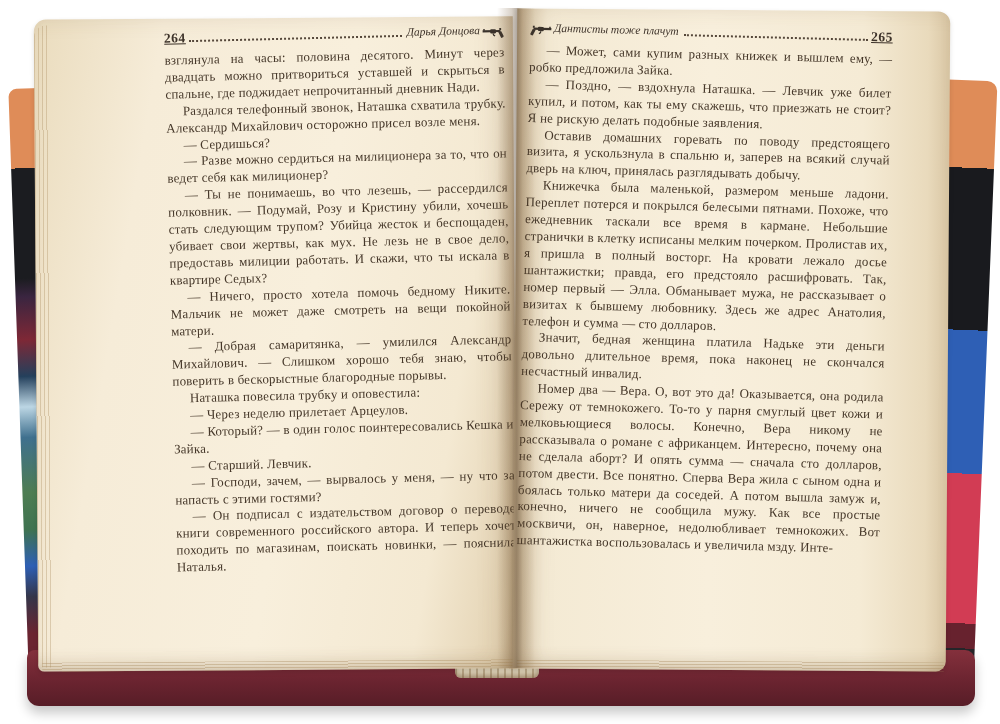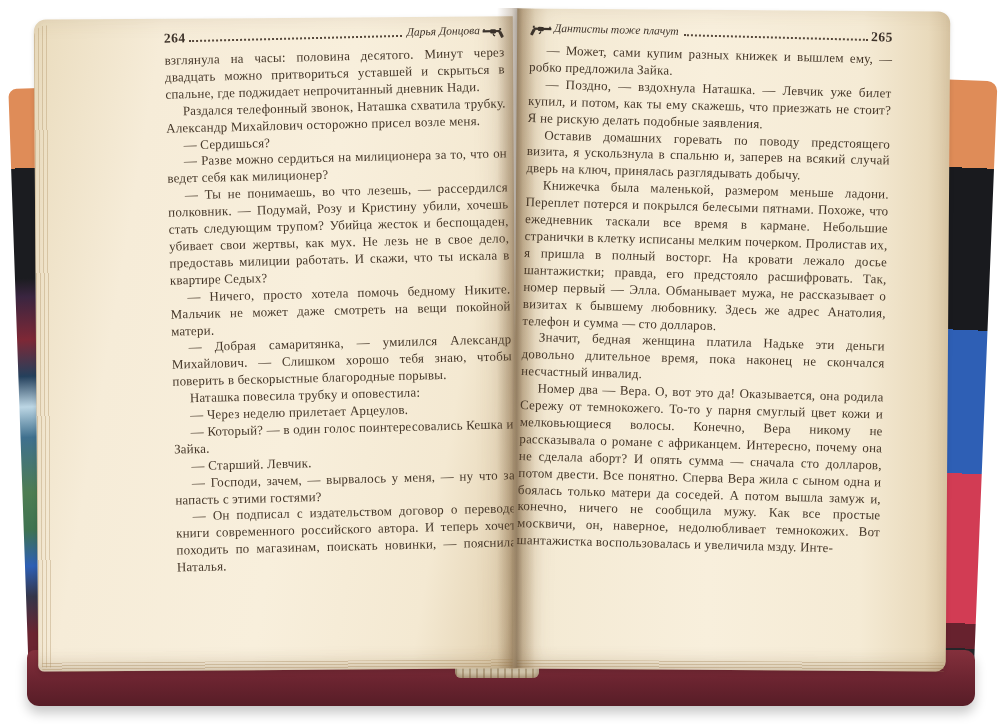--- a/index.html
+++ b/index.html
@@ -77,21 +77,21 @@
     position:absolute; left:497px; top:8px; width:38px; height:660px; z-index:4; pointer-events:none;
     background:linear-gradient(to right, rgba(110,80,45,0) 0%, rgba(110,80,45,.26) 38%, rgba(75,52,28,.38) 52%, rgba(110,80,45,.18) 68%, rgba(110,80,45,0) 100%);
   }
 
   
   .page-text { position:absolute; overflow:hidden; }
   .page-left .page-text { left:130px; right:9px; top:10px; bottom:8px; transform:rotate(-1deg); transform-origin:50% 0; }
   .page-right .page-text { left:13px; right:57px; top:16px; bottom:6px; transform:rotate(1.1deg); transform-origin:50% 0; }
 
   .pg-header { display:flex; align-items:flex-end; margin-bottom:7px; color:#3e332a; }
-  .pg-num { font-weight:bold; font-size:13.5px; letter-spacing:.5px; line-height:14px; }
+  .pg-num { font-weight:bold; font-size:13.5px; letter-spacing:.5px; line-height:14px;text-decoration:underline; }
   .run-title { font-style:italic; font-size:11.5px; line-height:13px; white-space:nowrap; padding:0 2px 1px 2px; }
   .dots { flex:1; height:5px; border-bottom:2px dotted #55473a; margin:0 3px 3px 3px; min-width:14px; }
   .gun-icon { display:block; margin-bottom:-2px; }
   .gun-icon svg { display:block; }
   .flip svg { transform:scaleX(-1); }
 
   .para {
     margin:0; text-align:justify; hyphens:auto;
     font-size:13px; line-height:16.9px; letter-spacing:.2px;
     color:#453729;

